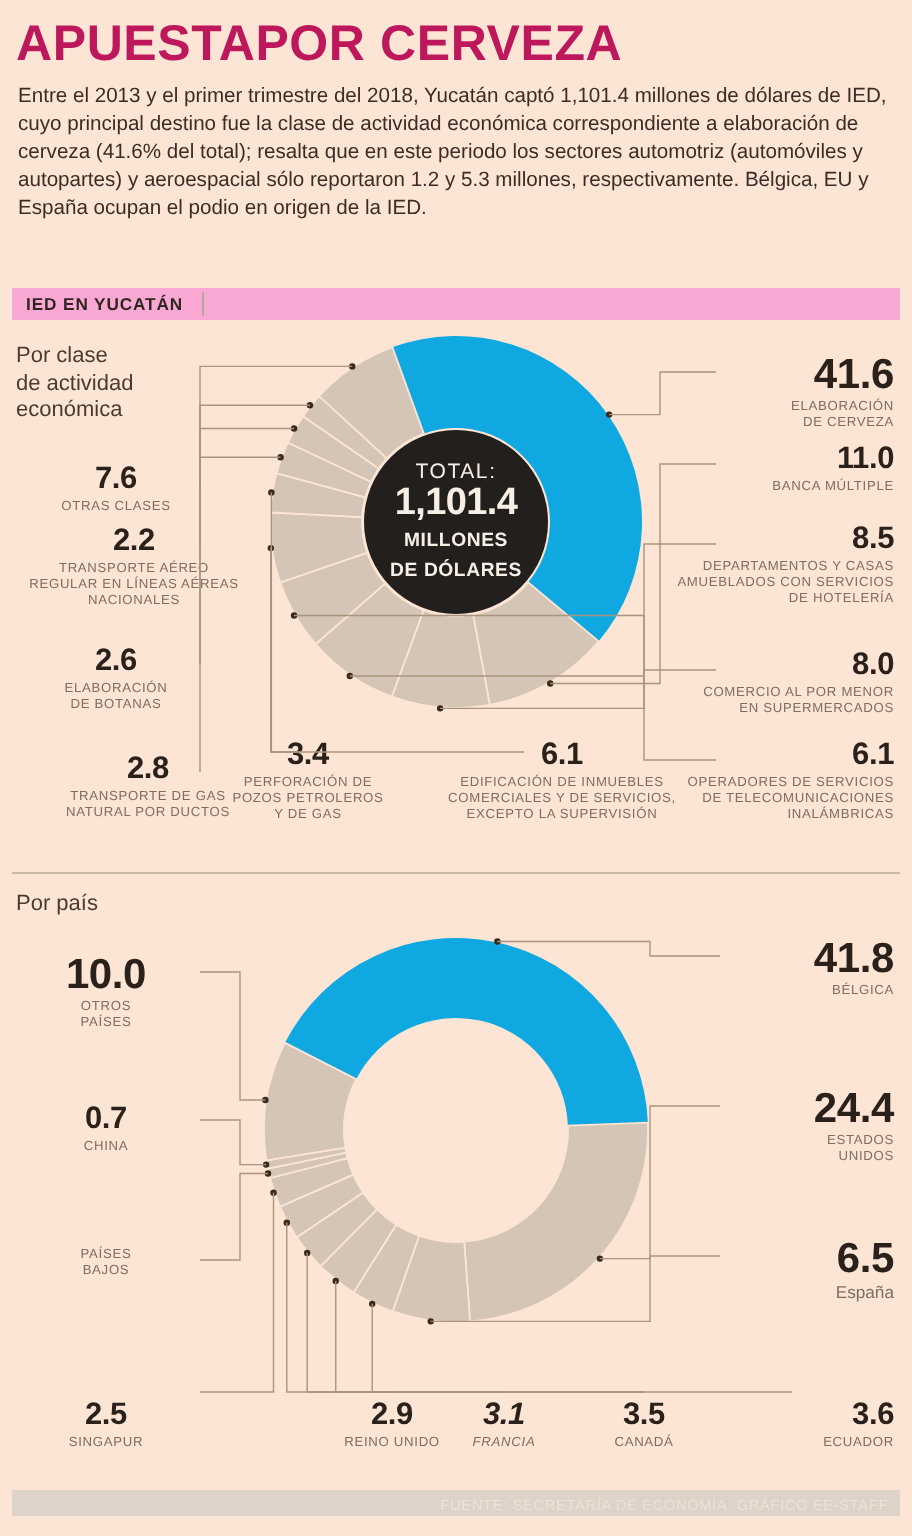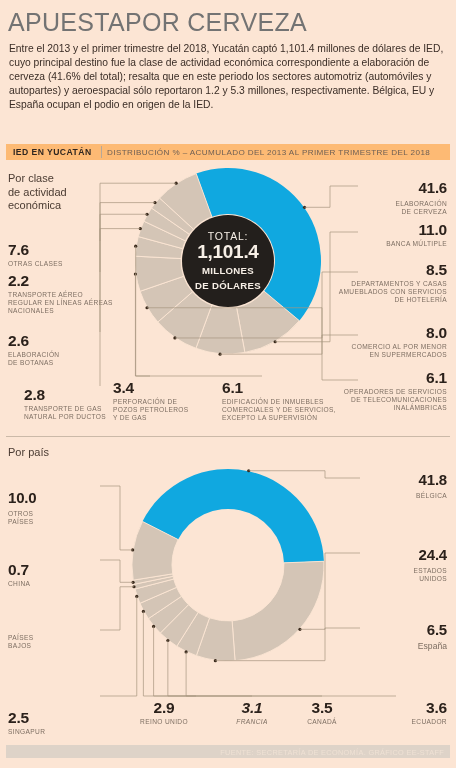--- a/index.html
+++ b/index.html
@@ -7,34 +7,34 @@
     width: 456px; height: 768px;
     background: #fce5d4;
     font-family: "Liberation Sans", sans-serif;
     overflow: hidden;
   }
   #page { position: relative; width: 456px; height: 768px; background: #fce5d4; }
 
   
   .title {
     position: absolute; left: 8px; top: 8px;
-    font-size: 25px; font-weight: 400; letter-spacing: .3px;
-    color: #737373; white-space: nowrap;
+    font-size: 25px; font-weight: 700; letter-spacing: .3px;
+    color: #be185d; white-space: nowrap;
     font-family: "Liberation Sans", sans-serif;
   }
   .deck {
     position: absolute; left: 9px; top: 42px; width: 438px;
     font-size: 10.3px; line-height: 14.1px; color: #3a2d26;
     text-align: left;
   }
 
   
   .subbar {
     position: absolute; left: 6px; top: 144px; width: 444px; height: 16px;
-    background: #fdba74;
+    background: #f9a8d4;
   }
   .subbar .strong {
     position: absolute; left: 7px; top: 3px;
     font-size: 8.6px; font-weight: bold; letter-spacing: .45px; color: #2f2620;
   }
   .subbar .vrule {
     position: absolute; left: 95px; top: 2px; width: 1px; height: 12px;
     background: #b6a899;
   }
   .subbar .light {
@@ -55,26 +55,26 @@
     position: absolute; left: 6px; top: 436px; width: 444px; height: 1px;
     background: #cbb9a8;
   }
 
   
   .callout { position: absolute; }
   .callout .val {
     font-size: 15.5px; font-weight: bold; color: #2b211b;
     letter-spacing: -.2px; line-height: 16px;
   }
-  .callout .val.big { font-size: 15px; line-height: 20px; }
+  .callout .val.big { font-size: 21px; line-height: 20px; }
   .callout .cap {
     font-size: 6.6px; line-height: 8.3px; color: #7d6e62;
     letter-spacing: .35px; margin-top: 1.5px; text-transform: none;
   }
-  .callout.left { text-align: left; margin-top: 10px; }
+  .callout.left { text-align: center; }
   .callout.right { text-align: right; }
   .callout.center { text-align: center; }
   .callout .cap.mixed { font-size: 8.6px; letter-spacing: 0; }
 
   
   svg.layer {
     position: absolute; left: 0; top: 0; width: 456px; height: 768px;
     pointer-events: none;
   }
   .lead { stroke: #a8957f; stroke-width: .7; fill: none; }
@@ -104,21 +104,20 @@
 <body>
 
 <div id="page">
 
   <div class="title">APUESTAPOR CERVEZA</div>
   <div class="deck">Entre el 2013 y el primer trimestre del 2018, Yucatán captó 1,101.4 millones de dólares de IED, cuyo principal destino fue la clase de actividad económica correspondiente a elaboración de cerveza (41.6% del total); resalta que en este periodo los sectores automotriz (automóviles y autopartes) y aeroespacial sólo reportaron 1.2 y 5.3 millones, respectivamente. Bélgica, EU y España ocupan el podio en origen de la IED.</div>
 
   <div class="subbar">
     <div class="strong">IED EN YUCATÁN</div>
     <div class="vrule"></div>
-    <div class="light">DISTRIBUCIÓN % – ACUMULADO DEL 2013 AL PRIMER TRIMESTRE DEL 2018</div>
   </div>
 
   <div class="sec-label" id="sec1-label">Por clase<br>de actividad<br>económica</div>
   <div class="divider"></div>
   <div class="sec-label" id="sec2-label">Por país</div>
 
   <svg class="layer" id="donut1-svg" viewBox="0 0 456 768">
       <path d="M 196.1921266707128 173.60858626691052
           A 93 93 0 0 1 299.33604012157065 320.6671549495504
           L 264.0515471582131 291.154368630418
@@ -282,21 +281,21 @@
         <div class="cap">ECUADOR</div>
       </div>
       <div class="callout center" style="left: 286px; width: 72px; top: 700px;">
         <div class="val">3.5</div>
         <div class="cap">CANADÁ</div>
       </div>
       <div class="callout center" style="left: 216px; width: 72px; top: 700px; font-style: italic;">
         <div class="val">3.1</div>
         <div class="cap">FRANCIA</div>
       </div>
-      <div class="callout center" style="left: 121px; width: 86px; top: 700px; text-align: center;">
+      <div class="callout center" style="left: 153px; width: 86px; top: 700px; text-align: center;">
         <div class="val">2.9</div>
         <div class="cap">REINO UNIDO</div>
       </div>
       <div class="callout left" style="left: 8px; width: 90px; top: 700px;">
         <div class="val">2.5</div>
         <div class="cap">SINGAPUR</div>
       </div>
       <div class="callout left" style="left: 8px; width: 90px; top: 622px;">
         <div class="cap">PAÍSES<br>BAJOS</div>
       </div>

